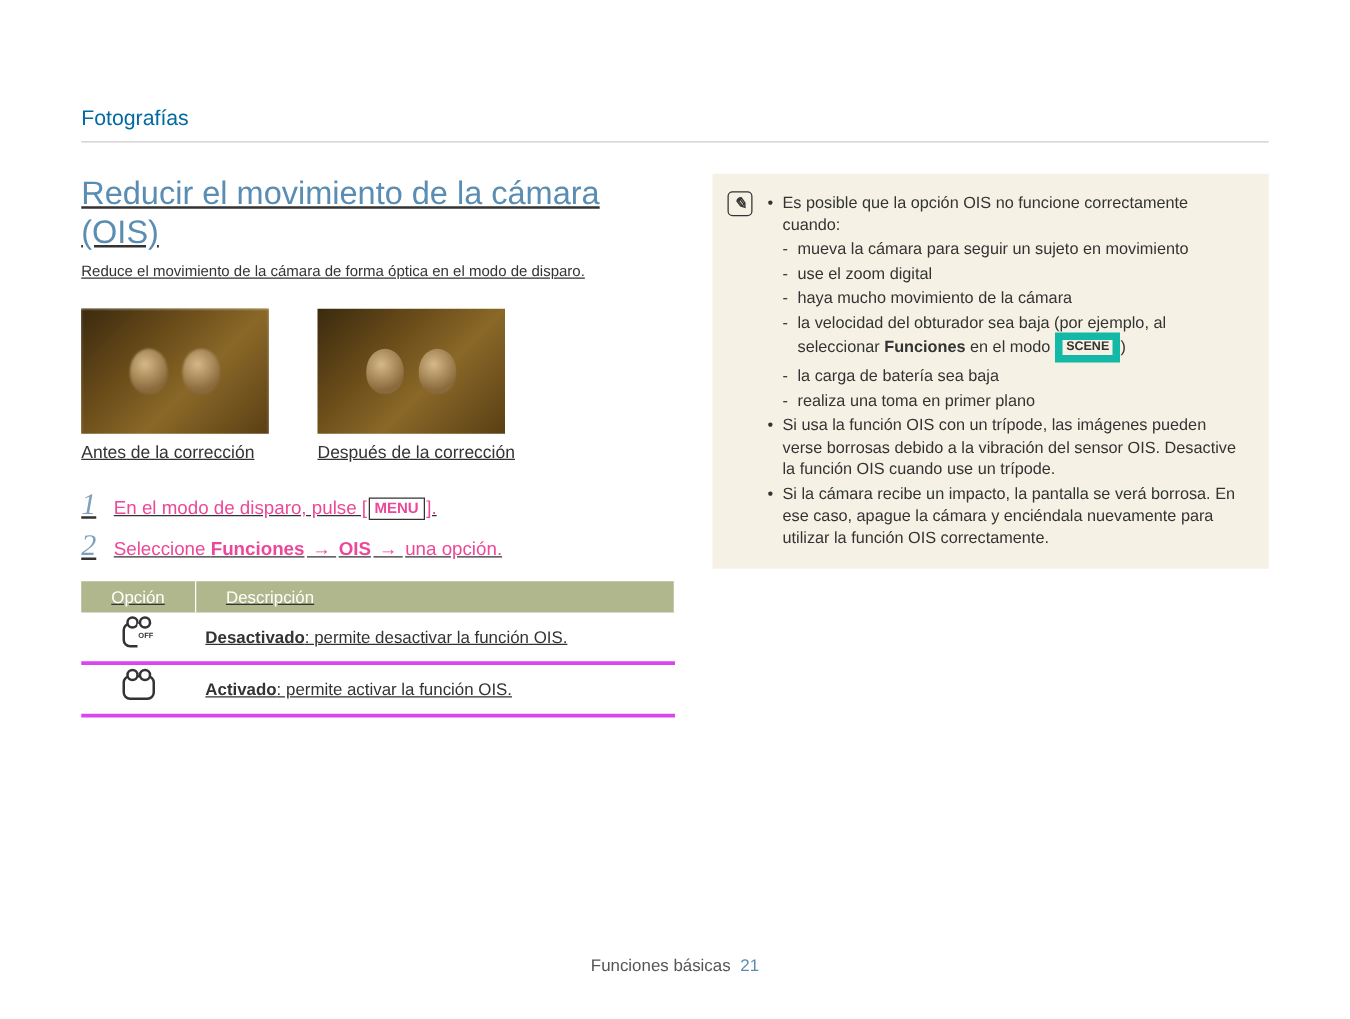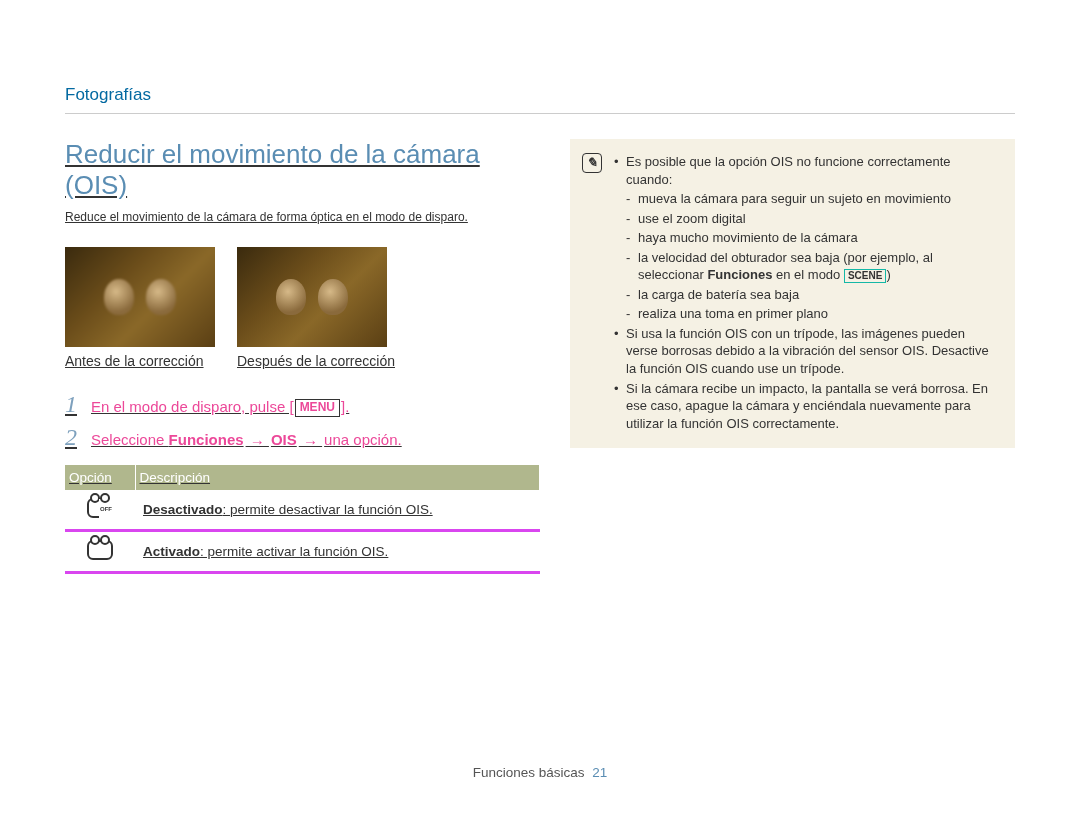--- a/index.html
+++ b/index.html
@@ -46,21 +46,21 @@
       margin-bottom: 8px;
     }
     .intro {
       font-size: 12px;
       color: #333;
       line-height: 1.35;
       margin-bottom: 22px;
     }
     .samples {
       display: flex;
-      gap: 22px;
+      gap: 39px;
       margin-bottom: 22px;
     }
     .sample {
       display: flex;
       flex-direction: column;
       gap: 6px;
     }
     .sample-img {
       width: 150px;
       height: 100px;
@@ -129,21 +129,21 @@
     .options-table {
       width: 100%;
       border-collapse: collapse;
       font-size: 13.5px;
     }
     .options-table th {
       background: #b0b78d;
       color: #fff;
       font-weight: 400;
       text-align: left;
-      padding: 5px 4px;
+      padding: 5px 24px;
       border-right: 1px solid #fff;
     }
     .options-table th:first-child { width: 70px; }
     .options-table td {
       padding: 8px 8px;
       border-bottom: 3px solid #d946ef;
       vertical-align: middle;
     }
     .options-table td:first-child {
       text-align: center;
@@ -217,21 +217,21 @@
       left: 0;
     }
     .note-box ul ul > li::before {
       content: "-";
     }
     .note-box ul ul {
       margin-top: 2px;
     }
     .scene-box {
       display: inline-block;
-      border: 1px solid #14b8a6;
+      border: 6px solid #14b8a6;
       padding: 0 3px;
       font-size: 10px;
       font-weight: bold;
       vertical-align: middle;
       line-height: 1.2;
     }
     .footer {
       position: absolute;
       bottom: 35px;
       left: 0;

